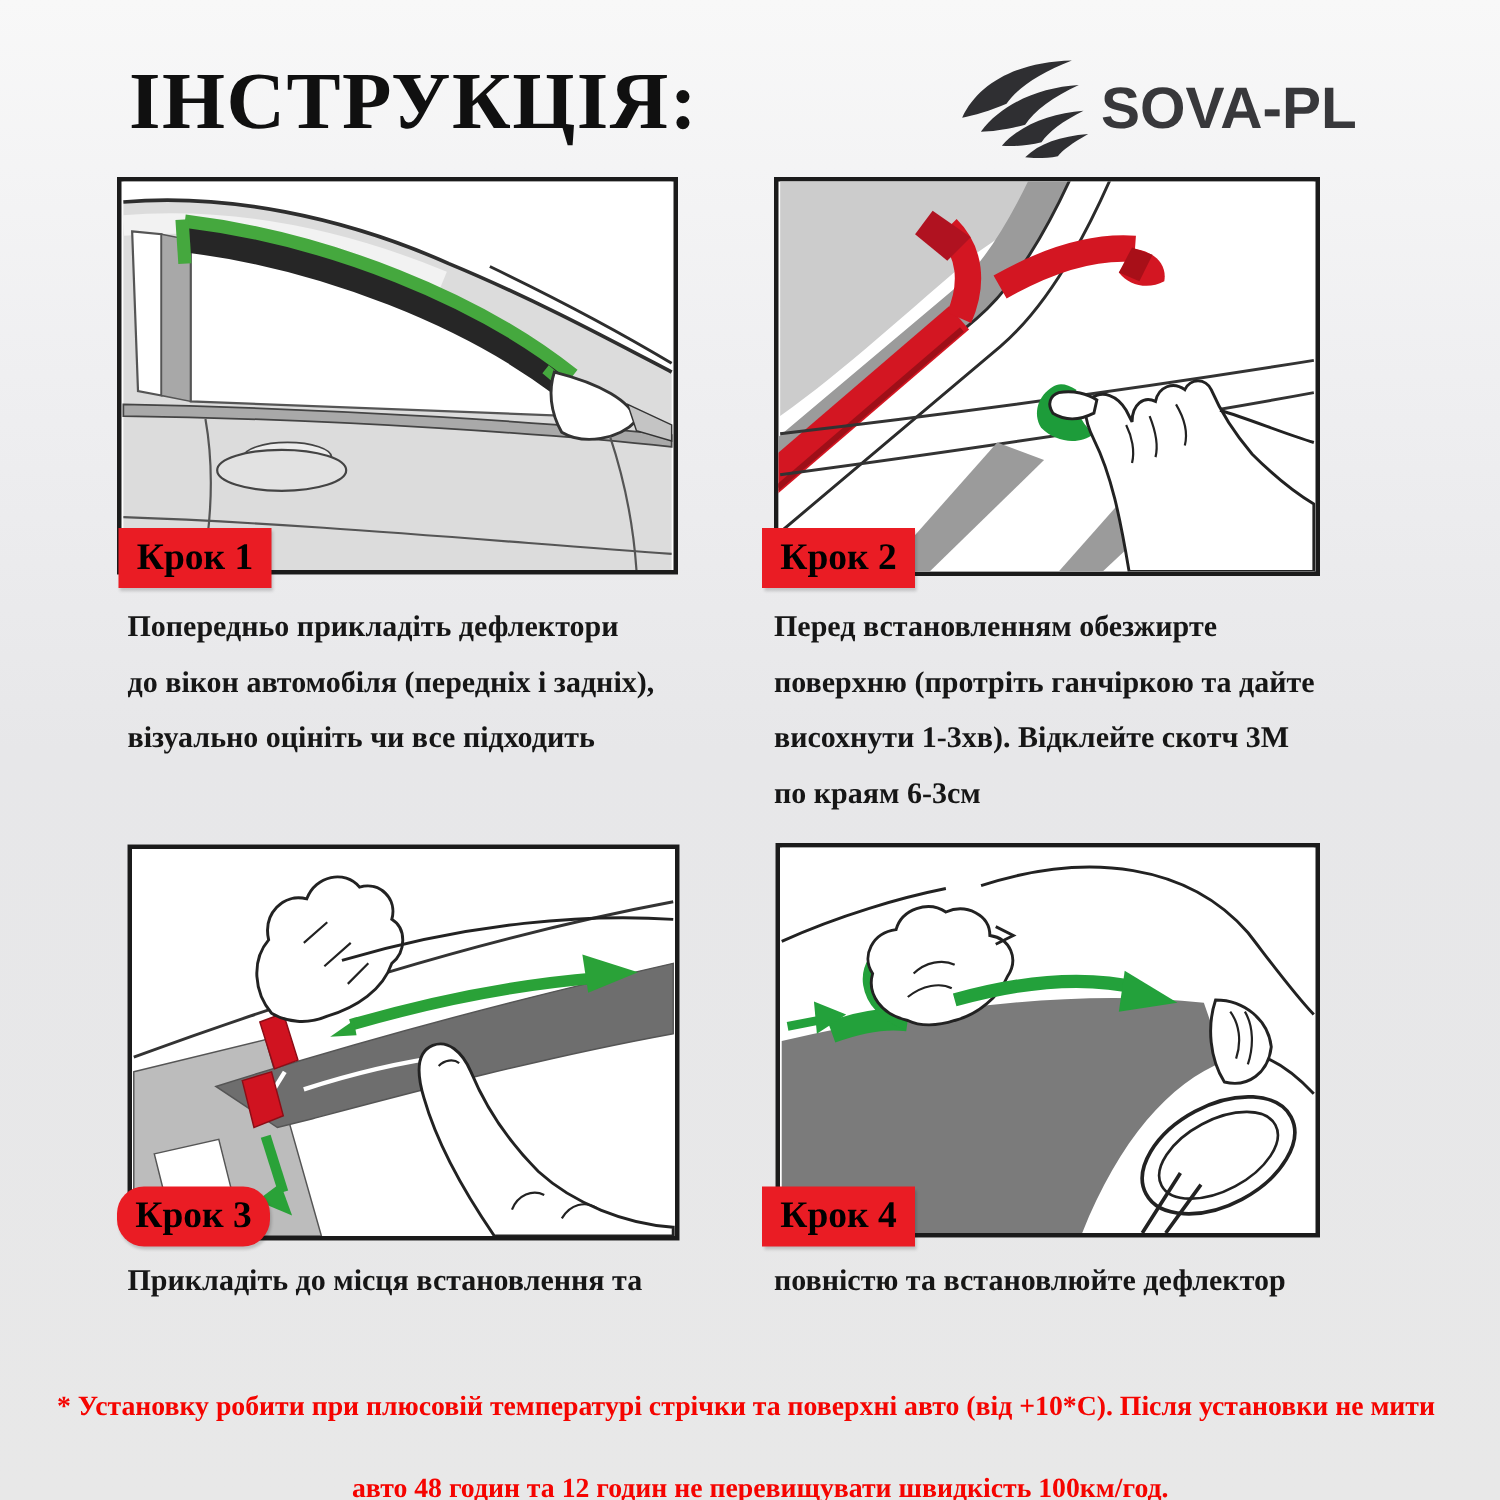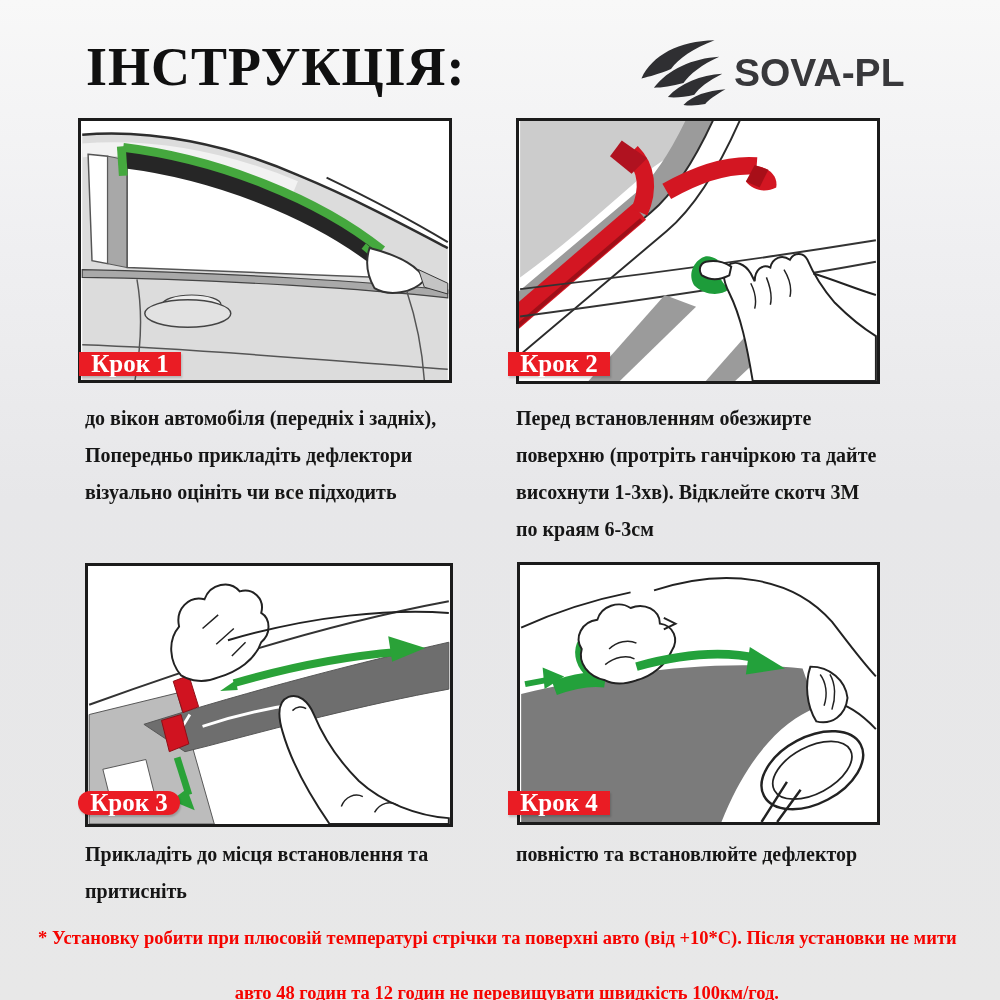--- a/index.html
+++ b/index.html
@@ -11,21 +11,21 @@
   .logo{position:absolute;left:636px;top:38px;display:flex;align-items:center;gap:0;}
   .logo svg{width:98px;height:70px;}
   .brand{font-family:"Liberation Sans",sans-serif;font-weight:bold;font-size:39px;
          color:#38383b;letter-spacing:0;}
   .panel{position:absolute;background:#fff;border:3px solid #1b1b1b;box-sizing:border-box;}
   .p1{left:78px;top:118px;width:374px;height:265px;}
   .p2{left:516px;top:118px;width:364px;height:266px;}
   .p3{left:85px;top:563px;width:368px;height:264px;}
   .p4{left:517px;top:562px;width:363px;height:263px;}
   .panel svg{display:block;width:100%;height:100%;}
-  .badge{position:absolute;width:102px;height:24px;background:#ea1c24;color:#ffffff;
+  .badge{position:absolute;width:102px;height:40px;background:#ea1c24;color:#000000;
          font-weight:bold;font-size:25px;display:flex;align-items:center;justify-content:center;
          box-shadow:1px 2px 2px rgba(0,0,0,.18);}
   .b1{left:79px;top:352px;} .b2{left:508px;top:352px;}
   .b3{left:78px;top:791px;border-radius:18px;} .b4{left:508px;top:791px;}
   .steptext{position:absolute;font-size:20px;font-weight:bold;color:#161616;
             line-height:37px;white-space:nowrap;}
   .t1{left:85px;top:400px;} .t2{left:516px;top:400px;}
   .t3{left:85px;top:836px;} .t4{left:516px;top:836px;}
   .footnote{position:absolute;left:38px;top:921px;font-size:18.5px;font-weight:bold;
             color:#f50400;line-height:34px;white-space:nowrap;text-align:center;}
@@ -153,33 +153,32 @@
       <path d="M246,263 L272,222 M262,263 L286,230" fill="none" stroke="#222" stroke-width="2.5"></path>
     </svg>
   </div>
 
   <div class="badge b1">Крок 1</div>
   <div class="badge b2">Крок 2</div>
   <div class="badge b3">Крок 3</div>
   <div class="badge b4">Крок 4</div>
 
   <div class="steptext t1">
+    <div>Попередньо прикладіть дефлектори</div>
     <div>до вікон автомобіля (передніх і задніх),</div>
-    <div>Попередньо прикладіть дефлектори</div>
     <div>візуально оцініть чи все підходить</div>
   </div>
   <div class="steptext t2">
     <div>Перед встановленням обезжирте</div>
     <div>поверхню (протріть ганчіркою та дайте</div>
     <div>висохнути 1-3хв). Відклейте скотч 3М</div>
     <div>по краям 6-3см</div>
   </div>
   <div class="steptext t3">
     <div>Прикладіть до місця встановлення та</div>
-    <div>притисніть</div>
   </div>
   <div class="steptext t4">
     <div>повністю та встановлюйте дефлектор</div>
   </div>
 
   <div class="footnote">
     <div>* Установку робити при плюсовій температурі стрічки та поверхні авто (від +10*С). Після установки не мити</div>
     <div class="line2">авто 48 годин та 12 годин не перевищувати швидкість 100км/год.</div>
   </div>
 

